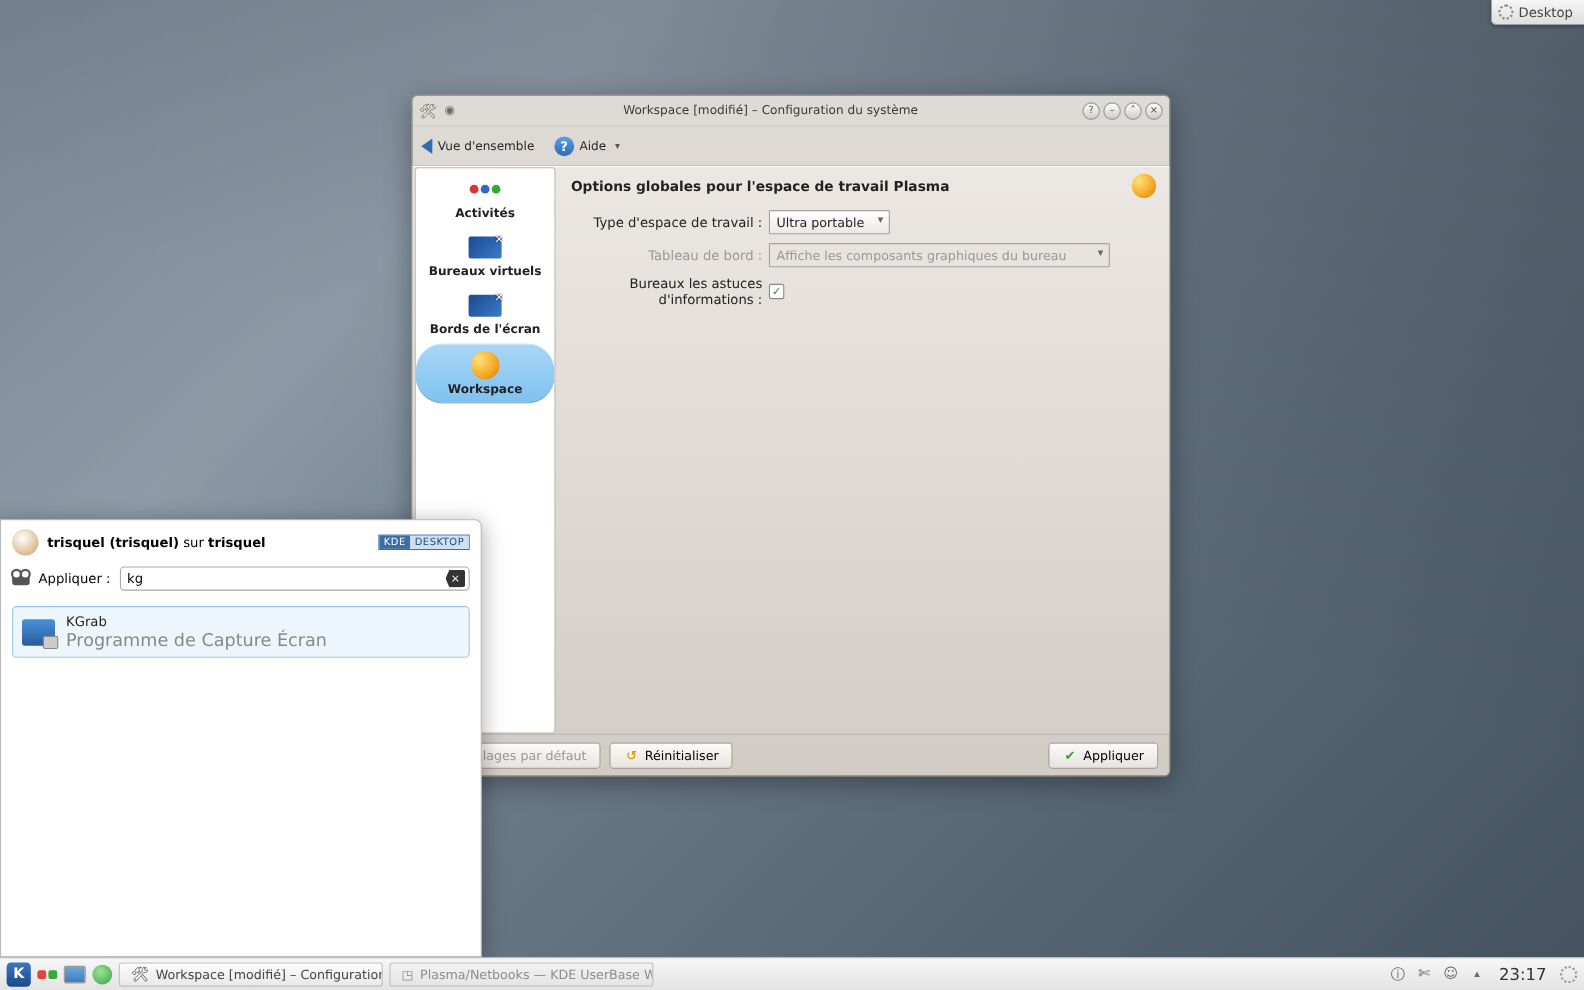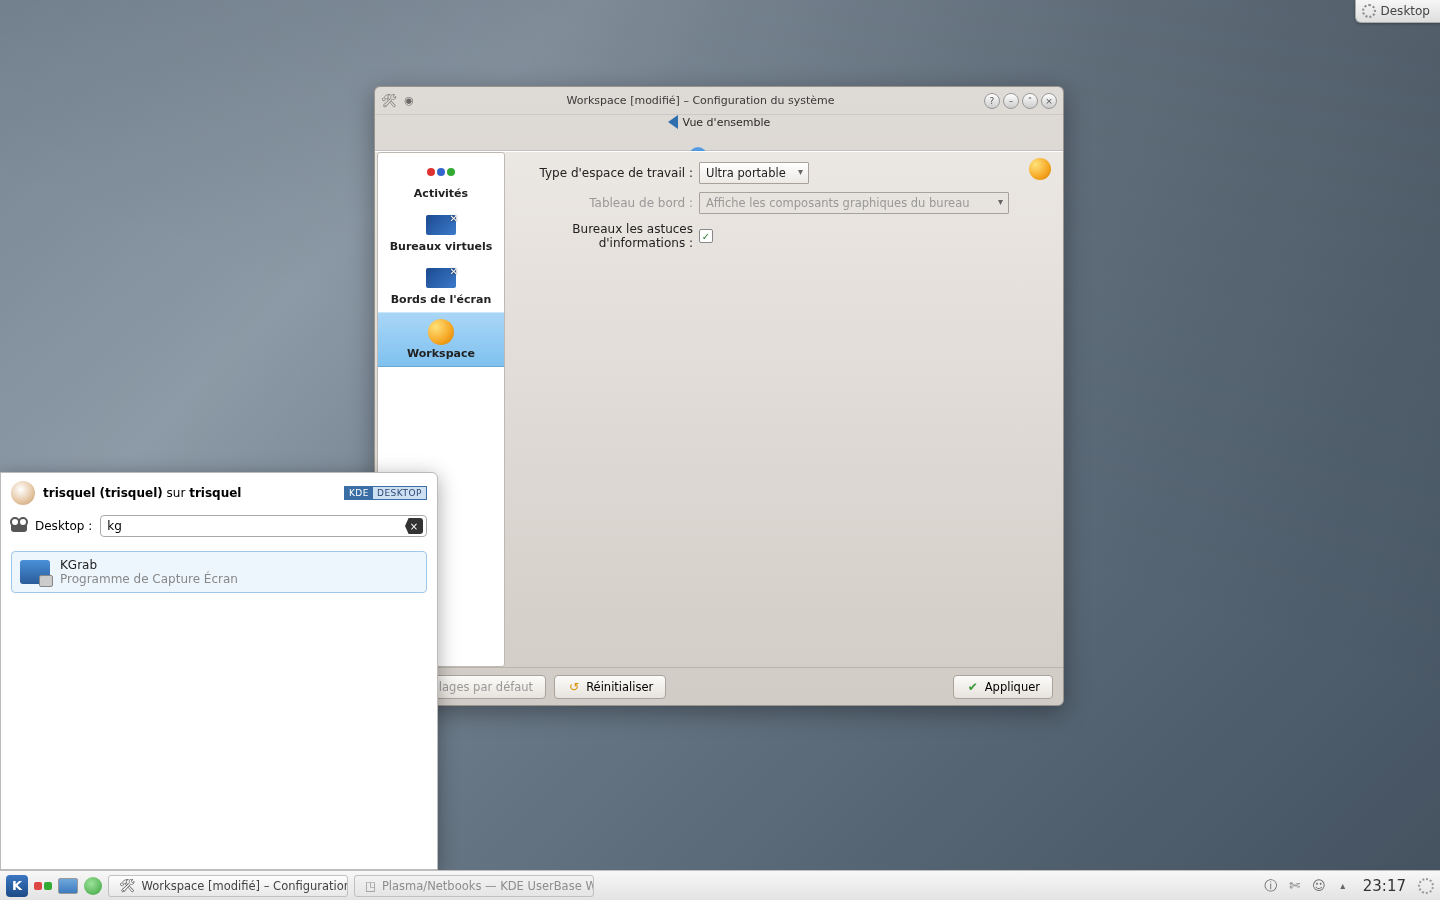--- a/index.html
+++ b/index.html
@@ -26,30 +26,30 @@
   background:linear-gradient(#dedad6,#d2ccc6); border:1px solid #9a948e; border-radius:6px;
   box-shadow:0 6px 24px rgba(0,0,0,.35); display:flex; flex-direction:column;
 }
 .titlebar { height:28px; display:flex; align-items:center; padding:0 6px; font-size:11px; color:#3a3a3a; border-bottom:1px solid rgba(0,0,0,.08); }
 .titlebar-left { display:flex; gap:4px; }
 .tb-icn { width:16px;height:16px; display:flex;align-items:center;justify-content:center;opacity:.7; }
 .titlebar-title { flex:1; text-align:center; }
 .titlebar-right { display:flex; gap:3px; }
 .wbtn { width:16px;height:16px;border-radius:50%;background:linear-gradient(#fff,#ccc);border:1px solid #999;font-size:9px;display:flex;align-items:center;justify-content:center;color:#555;cursor:pointer; }
 
-.toolbar { height:36px; display:flex; align-items:center; padding:0 8px; gap:18px; border-bottom:1px solid rgba(0,0,0,.1);flex-direction:column; }
+.toolbar { height:36px; display:flex; align-items:center; padding:0 8px; gap:18px; border-bottom:1px solid rgba(0,0,0,.1); }
 .tb-btn { display:flex; align-items:center; gap:5px; font-size:11px; color:#2b2b2b; cursor:pointer; }
 .arrow-back { width:0;height:0;border-top:7px solid transparent;border-bottom:7px solid transparent;border-right:10px solid #2f6fb0; }
 .help-icn { width:18px;height:18px;border-radius:50%;background:linear-gradient(#5aa0e8,#2d6bb5);color:#fff;display:flex;align-items:center;justify-content:center;font-size:12px;font-weight:bold; }
 .drop-ar { font-size:9px;color:#555;margin-left:3px; }
 
 .win-body { flex:1; display:flex; background:linear-gradient(#ebe7e3,#d4cec8); border-top:1px solid #fff; }
 .sidebar { width:128px; background:#fff; border:1px solid #bfb9b3; border-radius:3px; margin:0 0 0 2px; display:flex; flex-direction:column; }
 .side-item { padding:8px 4px 6px; text-align:center; font-size:11px; font-weight:bold; color:#222; cursor:pointer; }
-.side-item.active { background:linear-gradient(#a9d6f7,#7fc1ef); border-top:1px solid #cbe7fb; border-bottom:1px solid #6aa8d4; }
+.side-item.active { background:linear-gradient(#a9d6f7,#7fc1ef); border-top:1px solid #cbe7fb; border-bottom:1px solid #6aa8d4;border-radius:25px; }
 .side-icn { width:32px;height:22px;margin:0 auto 4px;display:flex;align-items:center;justify-content:center; }
 .dots span{width:8px;height:8px;border-radius:50%;display:inline-block;margin:0 1px;}
 .dot-r{background:#d33;} .dot-b{background:#36c;} .dot-g{background:#3a3;}
 .desk-icn { width:30px;height:20px;background:linear-gradient(135deg,#1b4a8f,#3b7acb);border-radius:2px;position:relative; }
 .desk-icn::after{content:"✕";position:absolute;right:-2px;top:-2px;font-size:10px;color:#fff;text-shadow:0 0 2px #000;}
 .ws-icn { width:26px;height:26px;border-radius:50%;background:radial-gradient(circle at 30% 30%,#ffe27a,#f5a623 60%,#d17b00);position:relative; }
 
 .content { flex:1; padding:10px 16px 0 14px; font-size:12px; color:#222; position:relative; }
 .content-title { font-weight:bold; font-size:12.5px; margin-bottom:14px; }
 .form-row { display:flex; align-items:center; margin-bottom:8px; }
@@ -82,21 +82,21 @@
 .kick-search { padding:4px 10px 8px; display:flex; align-items:center; gap:8px; font-size:12px; }
 .binoc { width:16px;height:12px;background:#555;border-radius:3px;position:relative; }
 .binoc::before,.binoc::after{content:"";position:absolute;width:6px;height:6px;border:2px solid #555;border-radius:50%;background:#fff;top:-3px;}
 .binoc::before{left:-1px;} .binoc::after{right:-1px;}
 .search-box { flex:1;height:22px;border:1px solid #aaa;border-radius:4px;padding:0 22px 0 6px;position:relative;display:flex;align-items:center;font-size:12px; }
 .clear-icn { position:absolute;right:3px;top:2px;width:18px;height:16px;background:#333;border-radius:3px 3px 3px 3px;color:#fff;font-size:10px;display:flex;align-items:center;justify-content:center;clip-path:polygon(20% 0,100% 0,100% 100%,20% 100%,0 50%); }
 .res-item { margin:6px 10px;border:1px solid #9ec8eb;border-radius:4px;background:#eef6fd;padding:6px 8px;display:flex;gap:10px;align-items:center;cursor:pointer; }
 .res-icn { width:30px;height:24px;background:linear-gradient(#4a90d9,#2a5c9a);border-radius:3px;position:relative; }
 .res-icn::after{content:"";position:absolute;right:-3px;bottom:-3px;width:12px;height:10px;background:#ccc;border:1px solid #888;border-radius:2px;}
 .res-name{font-size:12px;color:#222;}
-.res-desc{font-size:12px;color:#888;}
+.res-desc{font-size:16px;color:#888;}
 
 .panel {
   position:absolute; left:0; bottom:0; right:0; height:30px;
   background:linear-gradient(#f7f7f7,#e3e3e3); border-top:1px solid #bfbfbf;
   display:flex; align-items:center; padding:0 6px; gap:6px; font-size:11.5px; color:#444;
 }
 .klogo { width:22px;height:22px;background:linear-gradient(#3a77c2,#1d4a87);border-radius:4px;color:#fff;display:flex;align-items:center;justify-content:center;font-weight:bold;font-size:13px;cursor:pointer; }
 .pager { display:flex;gap:2px; }
 .pager span{width:8px;height:8px;background:#d44;border-radius:2px;}
 .pager span:nth-child(2){background:#3a3;}
@@ -174,20 +174,21 @@
       <div class="side-item active">
         <div class="side-icn">
             <div class="ws-icn"></div>
           </div>
         <span>Workspace</span>
       </div>
     </div>
 
     <div class="content">
       <div class="corner-icn"></div>
+      <div class="content-title">Options globales pour l'espace de travail Plasma</div>
 
       <div class="form-row">
         <div class="form-label">Type d'espace de travail :</div>
         <div class="combo small">
           <span>Ultra portable</span>
         </div>
       </div>
 
       <div class="form-row">
         <div class="form-label dis">Tableau de bord :</div>
@@ -227,21 +228,21 @@
     <div class="avatar"></div>
     <div class="kick-user">
       <b>trisquel (trisquel)</b><span> sur </span><b>trisquel</b>
     </div>
     <div class="branding">
       <span class="b1">KDE</span><span class="b2">DESKTOP</span>
     </div>
   </div>
   <div class="kick-search">
     <div class="binoc"></div>
-    <span>Desktop :</span>
+    <span>Appliquer :</span>
     <div class="search-box">
       <span>kg</span>
       <span class="clear-icn">×</span>
     </div>
   </div>
   <div class="res-item">
     <div class="res-icn"></div>
     <div>
       <div class="res-name">KGrab</div>
       <div class="res-desc">Programme de Capture Écran</div>

